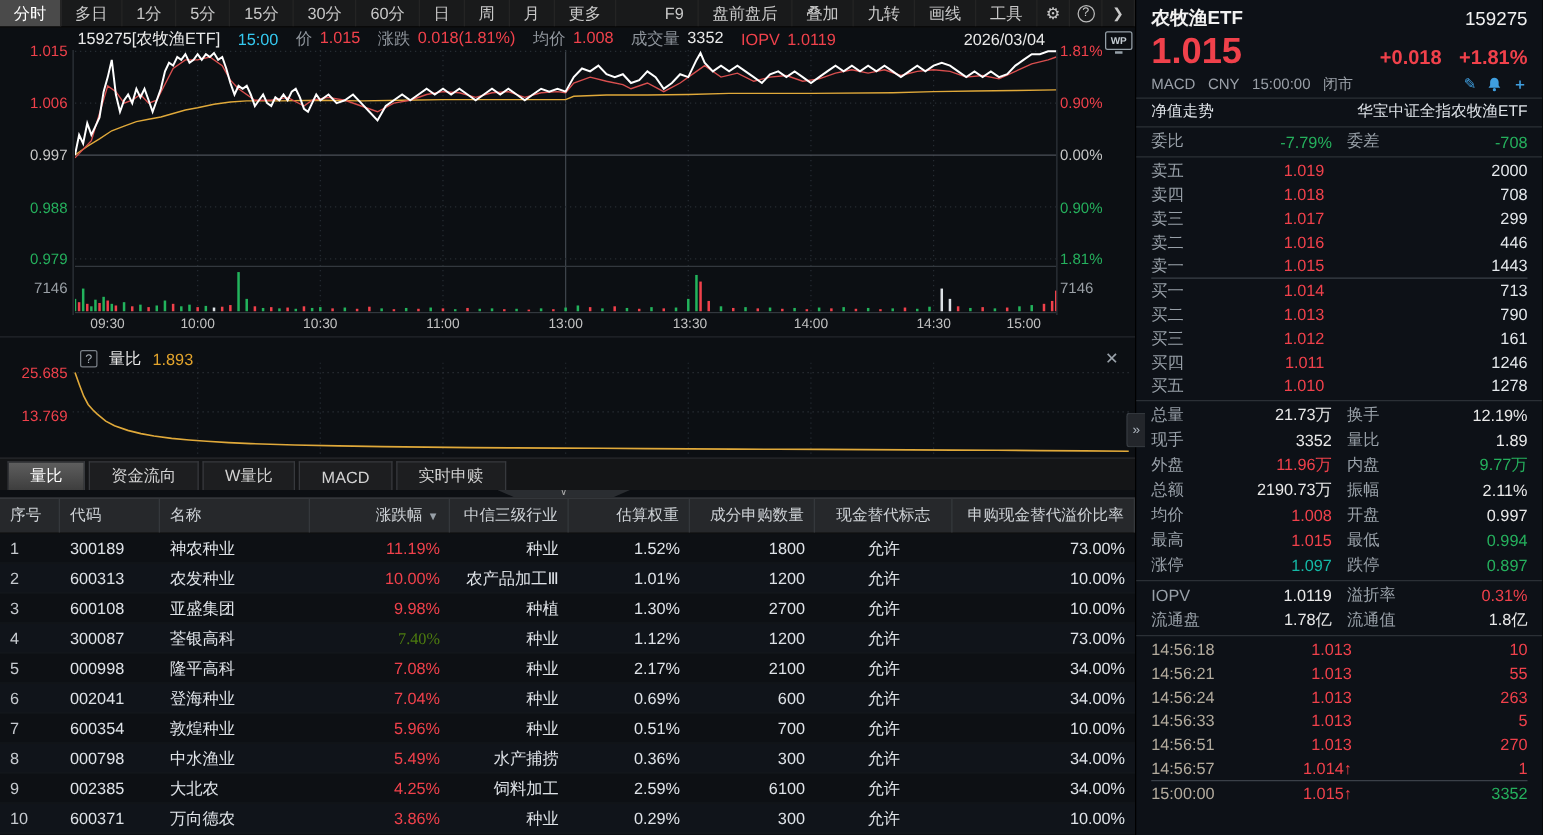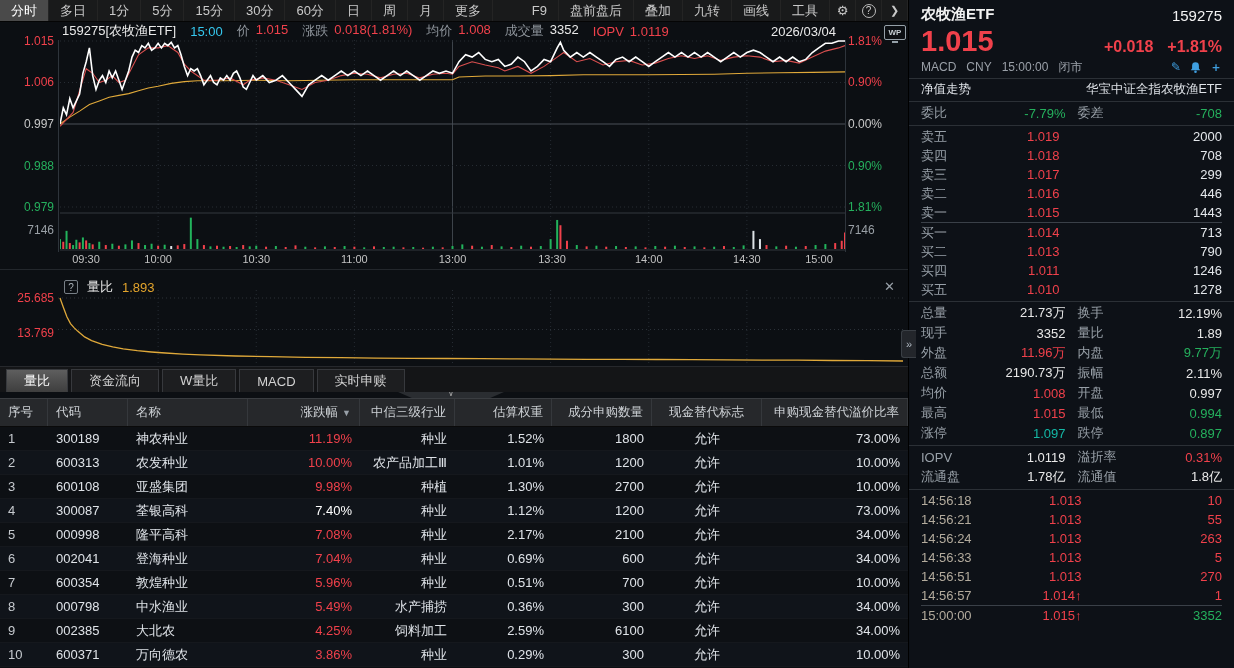--- a/index.html
+++ b/index.html
@@ -375,21 +375,21 @@
           <span class="cell c-r">种植</span>
           <span class="cell c-r">1.30%</span>
           <span class="cell c-r">2700</span>
           <span class="cell c-c">允许</span>
           <span class="cell c-r">10.00%</span>
         </div>
         <div class="trow drow">
           <span class="cell c-l" style="color: rgb(198, 202, 207);">4</span>
           <span class="cell c-l">300087</span>
           <span class="cell c-l">荃银高科</span>
-          <span class="cell c-r" style="color: #ffffff;">7.40%</span>
+          <span class="cell c-r" style="color: #4d7c0f; font-family: Liberation Serif, serif;">7.40%</span>
           <span class="cell c-r">种业</span>
           <span class="cell c-r">1.12%</span>
           <span class="cell c-r">1200</span>
           <span class="cell c-c">允许</span>
           <span class="cell c-r">73.00%</span>
         </div>
         <div class="trow drow">
           <span class="cell c-l" style="color: rgb(198, 202, 207);">5</span>
           <span class="cell c-l">000998</span>
           <span class="cell c-l">隆平高科</span>
@@ -530,20 +530,25 @@
           <span class="bl">买一</span>
           <span class="bp" style="color: rgb(240, 65, 75);">1.014</span>
           <span class="bq">713</span>
         </div>
         <div class="book-row">
           <span class="bl">买二</span>
           <span class="bp" style="color: rgb(240, 65, 75);">1.013</span>
           <span class="bq">790</span>
         </div>
         <div class="book-row">
+          <span class="bl">买三</span>
+          <span class="bp" style="color: rgb(240, 65, 75);">1.012</span>
+          <span class="bq">161</span>
+        </div>
+        <div class="book-row">
           <span class="bl">买四</span>
           <span class="bp" style="color: rgb(240, 65, 75);">1.011</span>
           <span class="bq">1246</span>
         </div>
         <div class="book-row">
           <span class="bl">买五</span>
           <span class="bp" style="color: rgb(240, 65, 75);">1.010</span>
           <span class="bq">1278</span>
         </div>
       </div>

